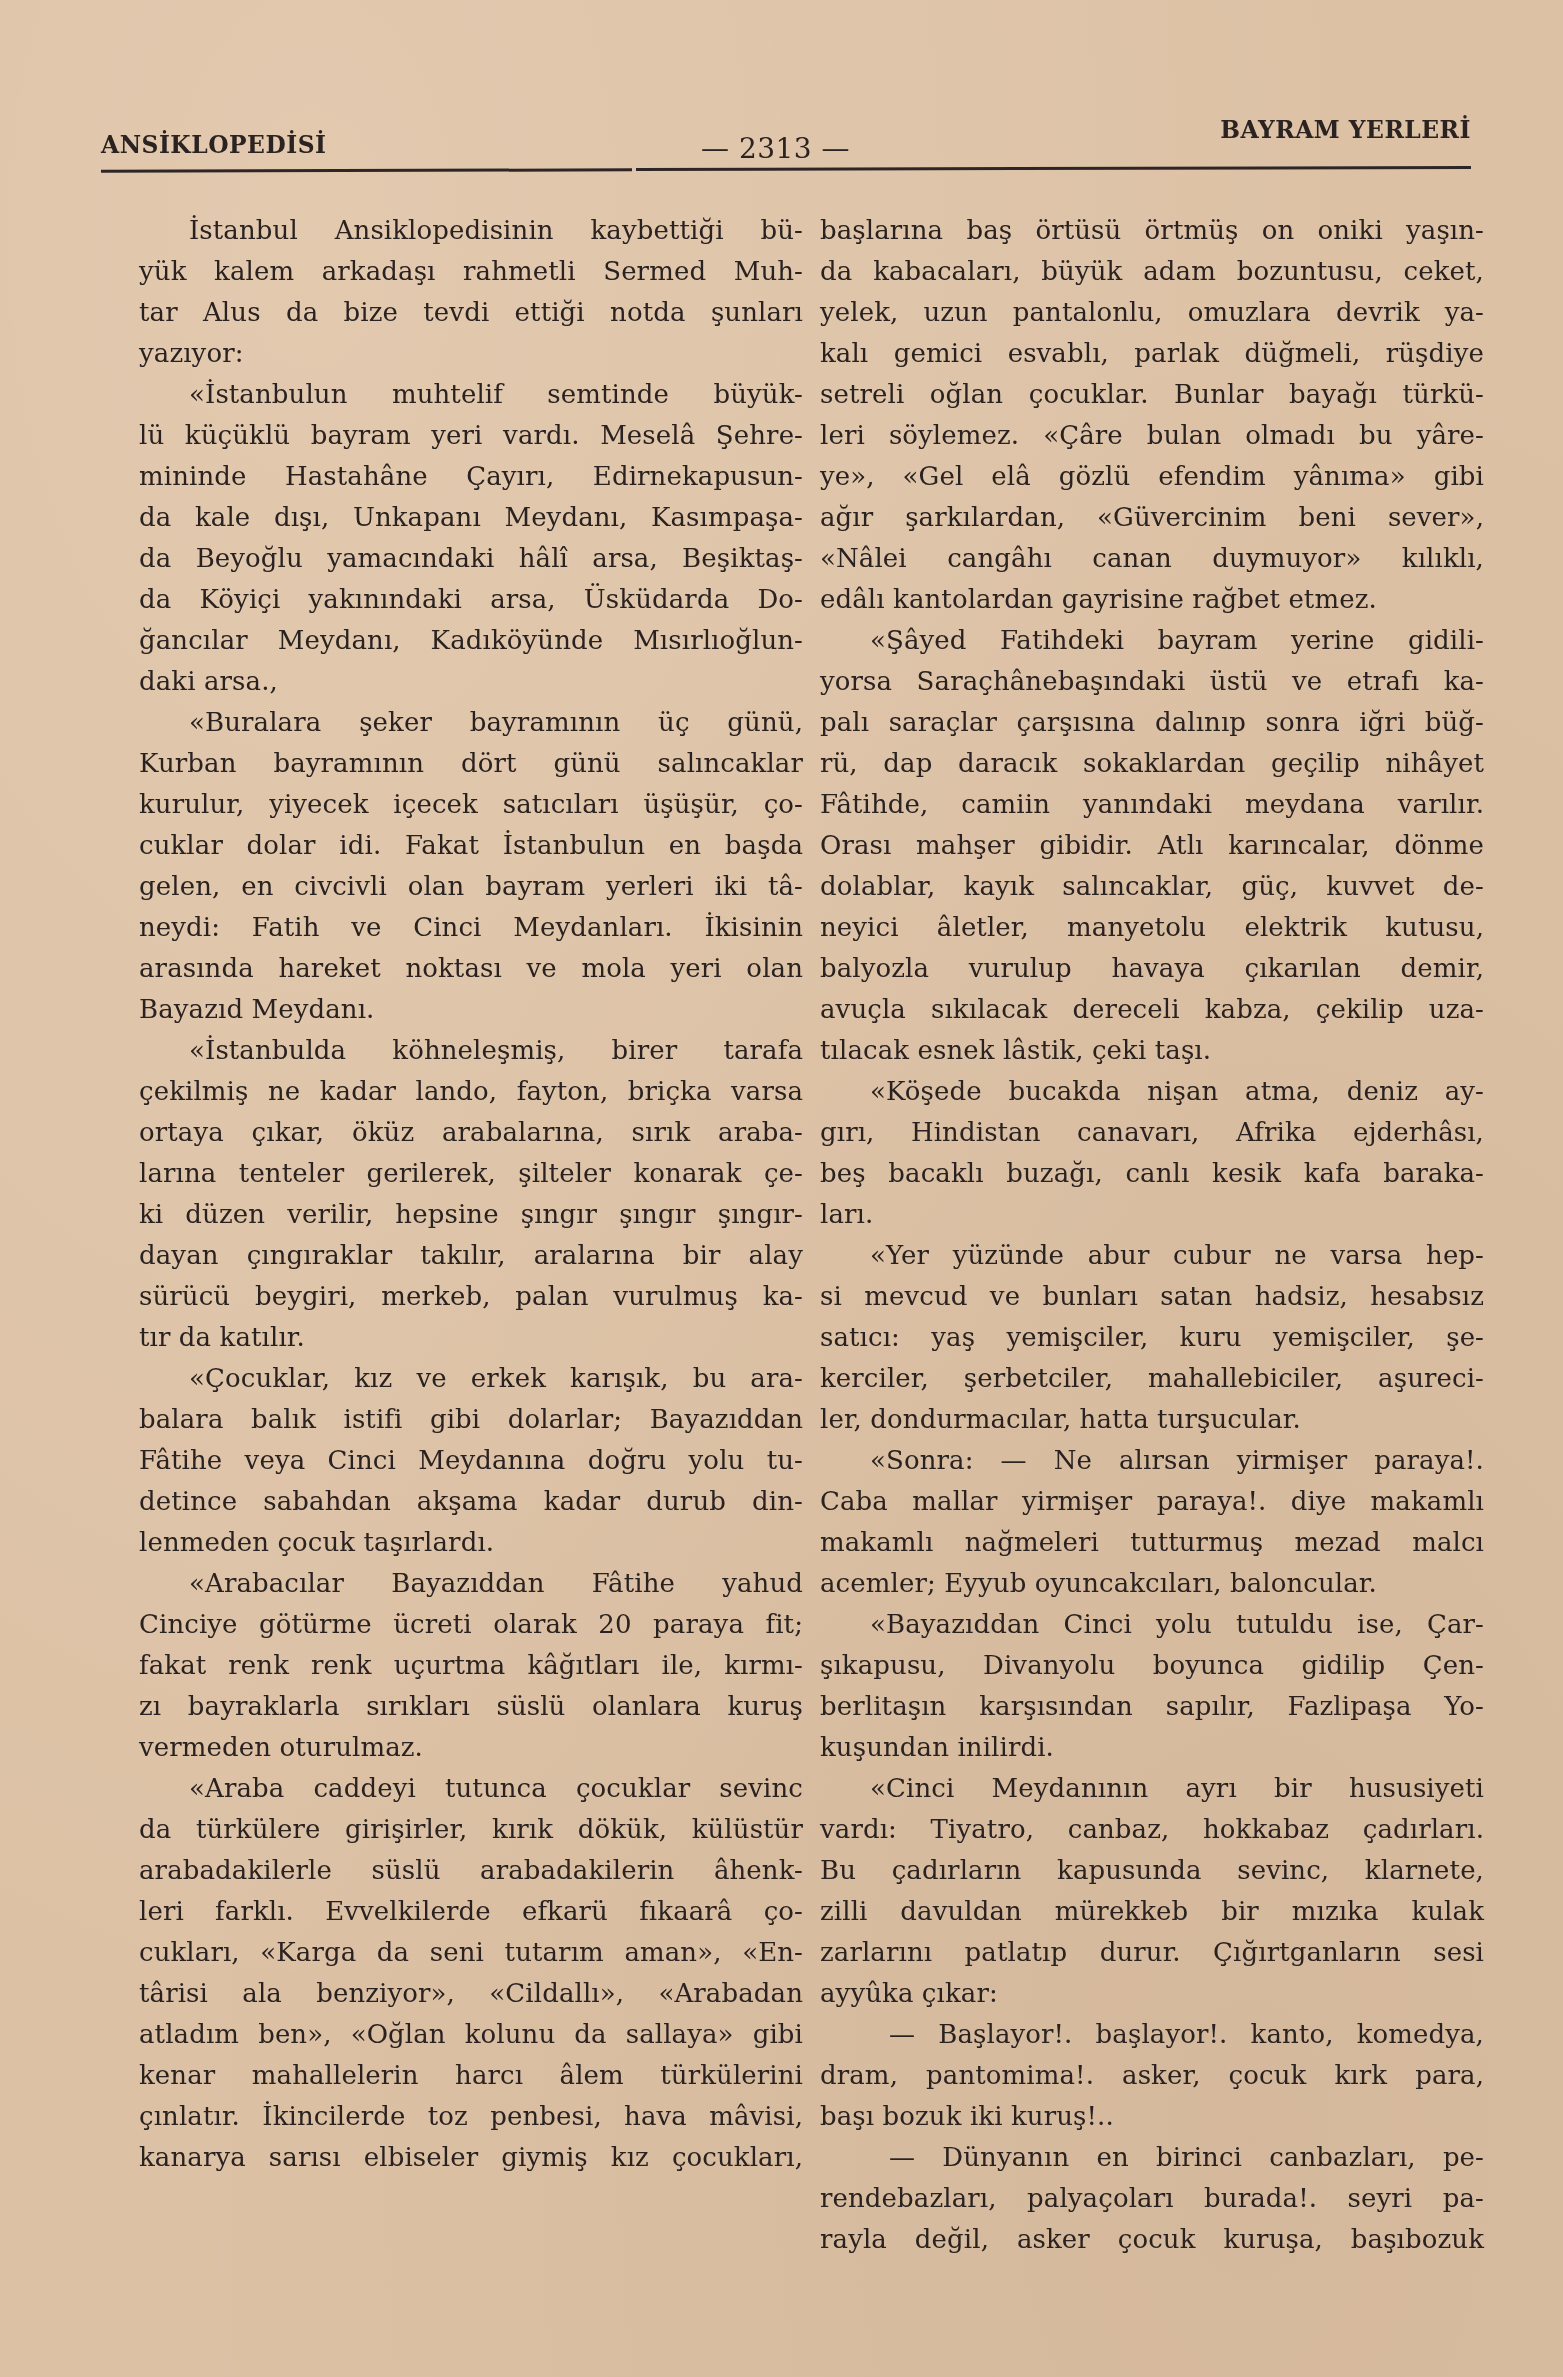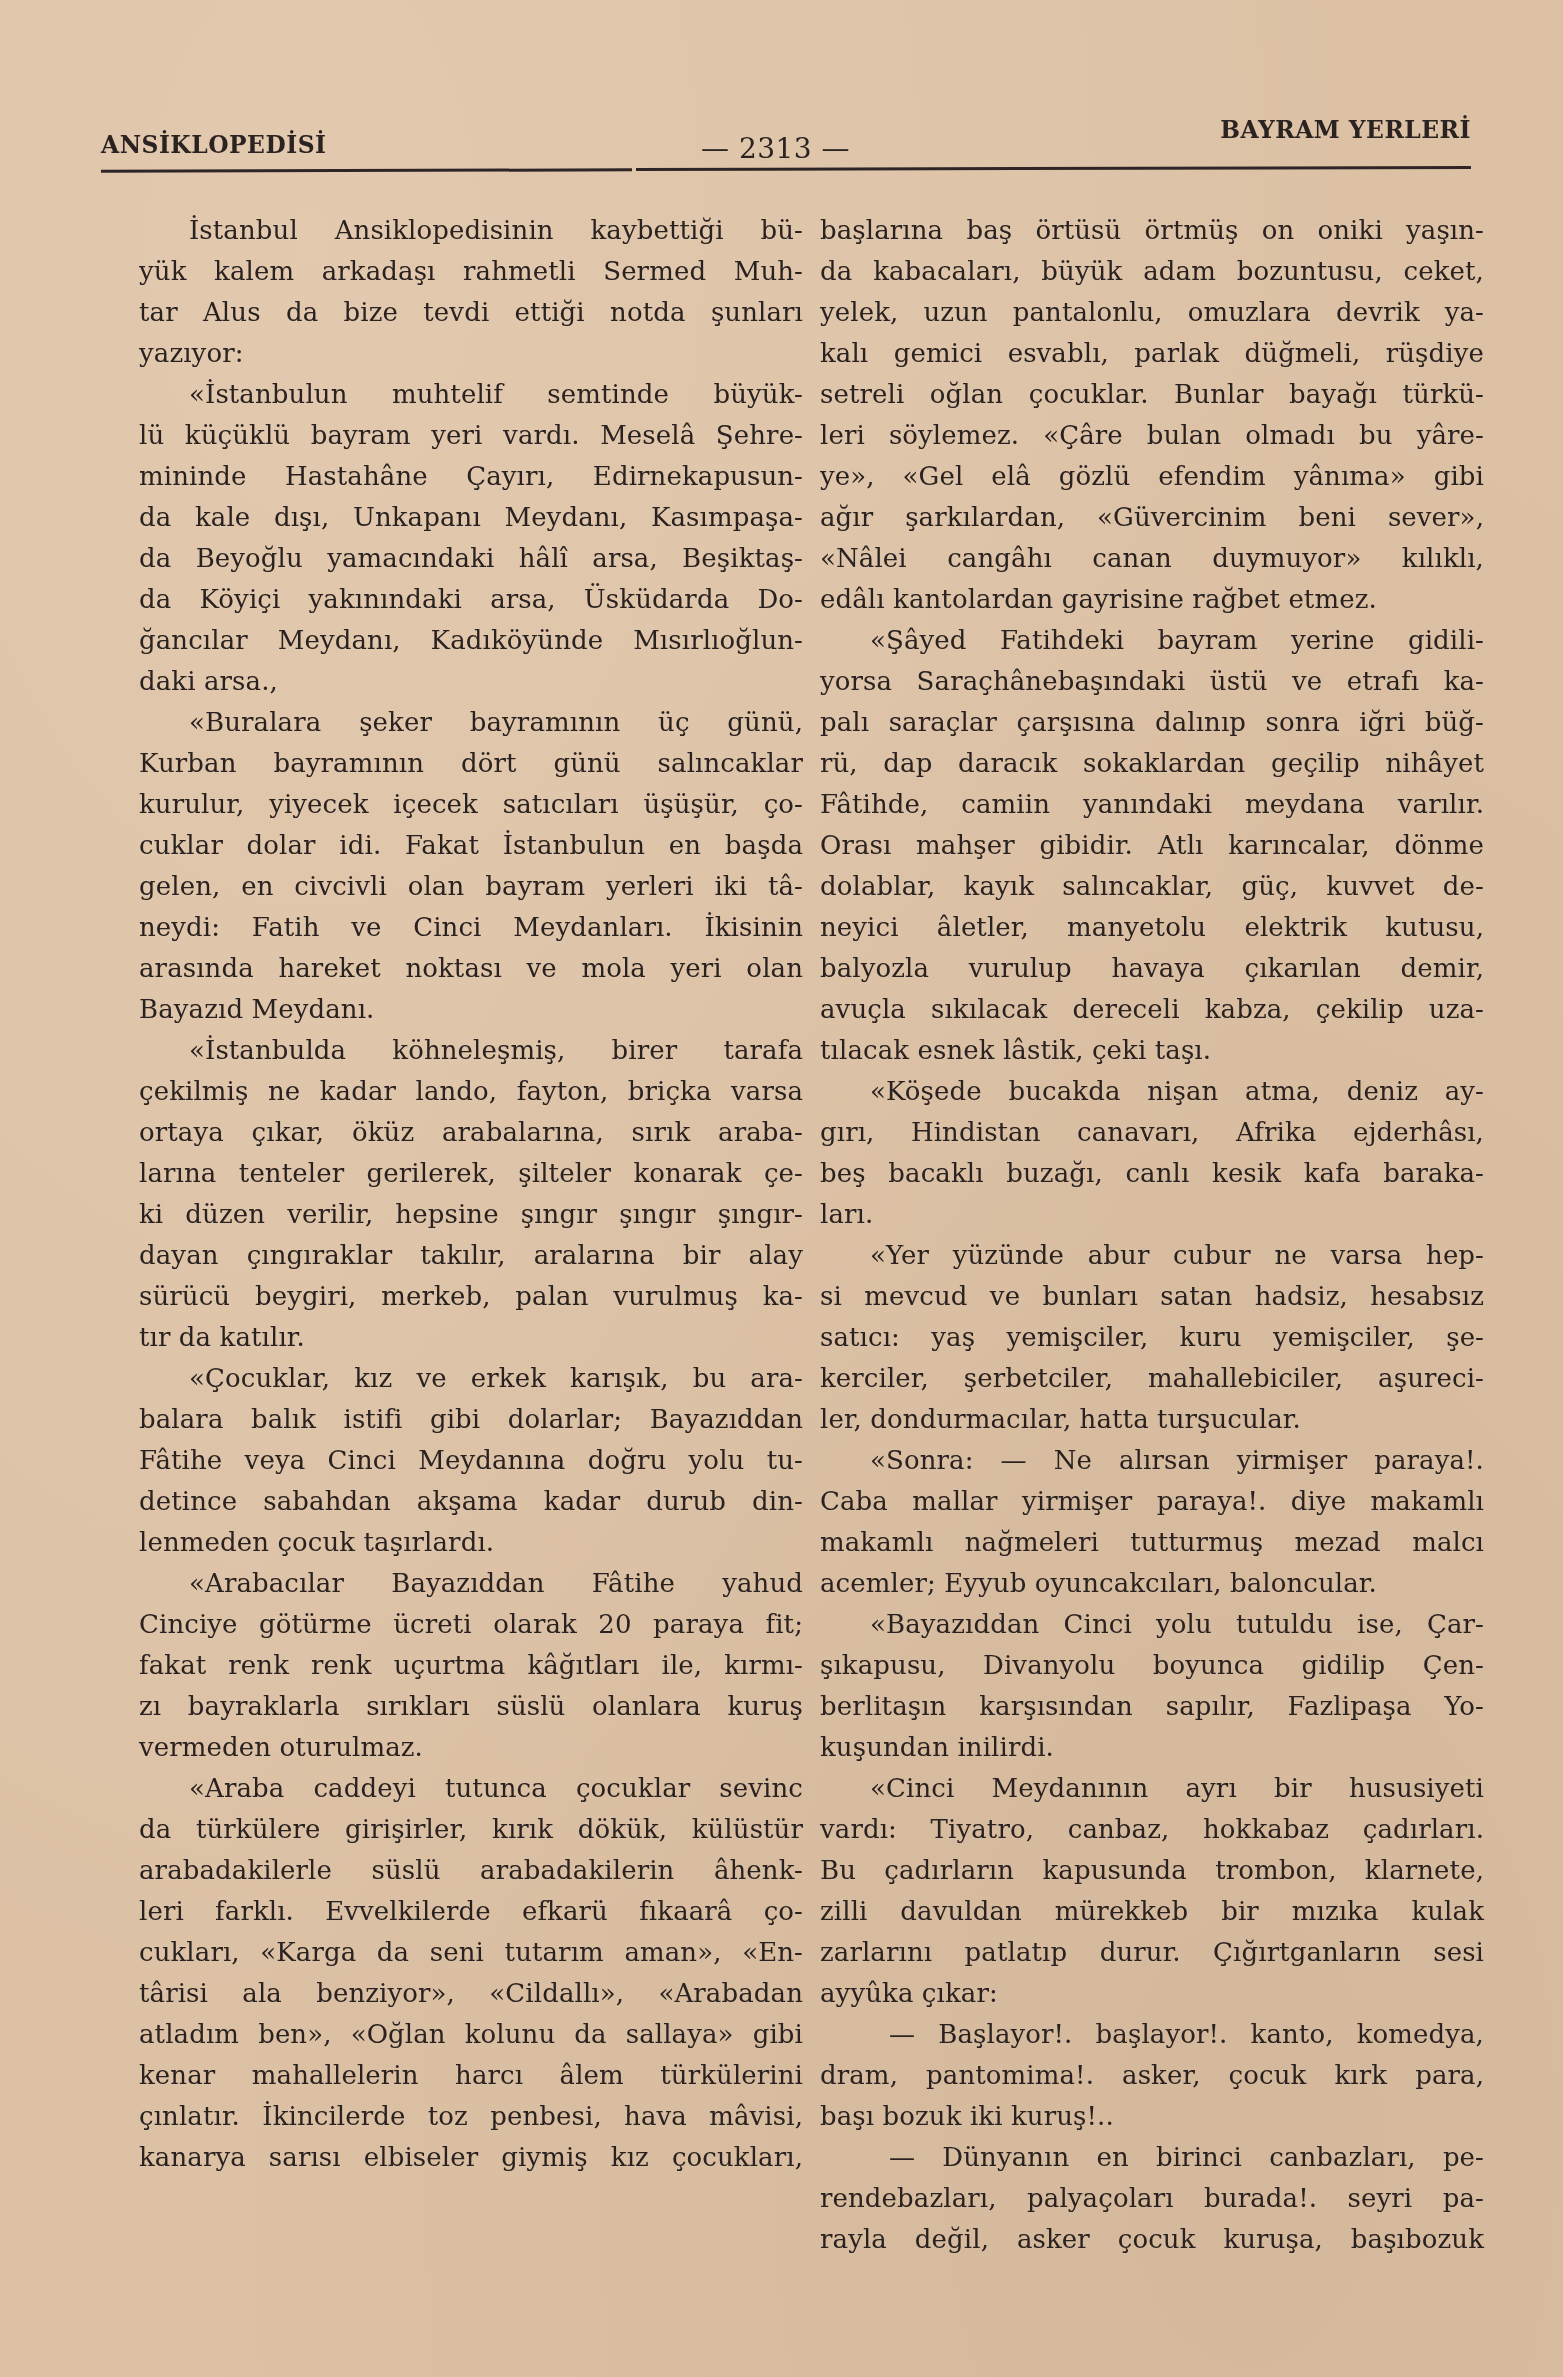--- a/index.html
+++ b/index.html
@@ -182,21 +182,21 @@
     <span class="line indent">«Sonra: — Ne alırsan yirmişer paraya!.</span>
     <span class="line">Caba mallar yirmişer paraya!. diye makamlı</span>
     <span class="line">makamlı nağmeleri tutturmuş mezad malcı</span>
     <span class="line last">acemler; Eyyub oyuncakcıları, baloncular.</span>
     <span class="line indent">«Bayazıddan Cinci yolu tutuldu ise, Çar-</span>
     <span class="line">şıkapusu, Divanyolu boyunca gidilip Çen-</span>
     <span class="line">berlitaşın karşısından sapılır, Fazlipaşa Yo-</span>
     <span class="line last">kuşundan inilirdi.</span>
     <span class="line indent">«Cinci Meydanının ayrı bir hususiyeti</span>
     <span class="line">vardı: Tiyatro, canbaz, hokkabaz çadırları.</span>
-    <span class="line">Bu çadırların kapusunda trombon, klarnete,</span>
+    <span class="line">Bu çadırların kapusunda sevinc, klarnete,</span>
     <span class="line">zilli davuldan mürekkeb bir mızıka kulak</span>
     <span class="line">zarlarını patlatıp durur. Çığırtganların sesi</span>
     <span class="line last">ayyûka çıkar:</span>
     <span class="line indent-dash">— Başlayor!. başlayor!. kanto, komedya,</span>
     <span class="line">dram, pantomima!. asker, çocuk kırk para,</span>
     <span class="line last">başı bozuk iki kuruş!..</span>
     <span class="line indent-dash">— Dünyanın en birinci canbazları, pe-</span>
     <span class="line">rendebazları, palyaçoları burada!. seyri pa-</span>
     <span class="line">rayla değil, asker çocuk kuruşa, başıbozuk</span>
   </div>

